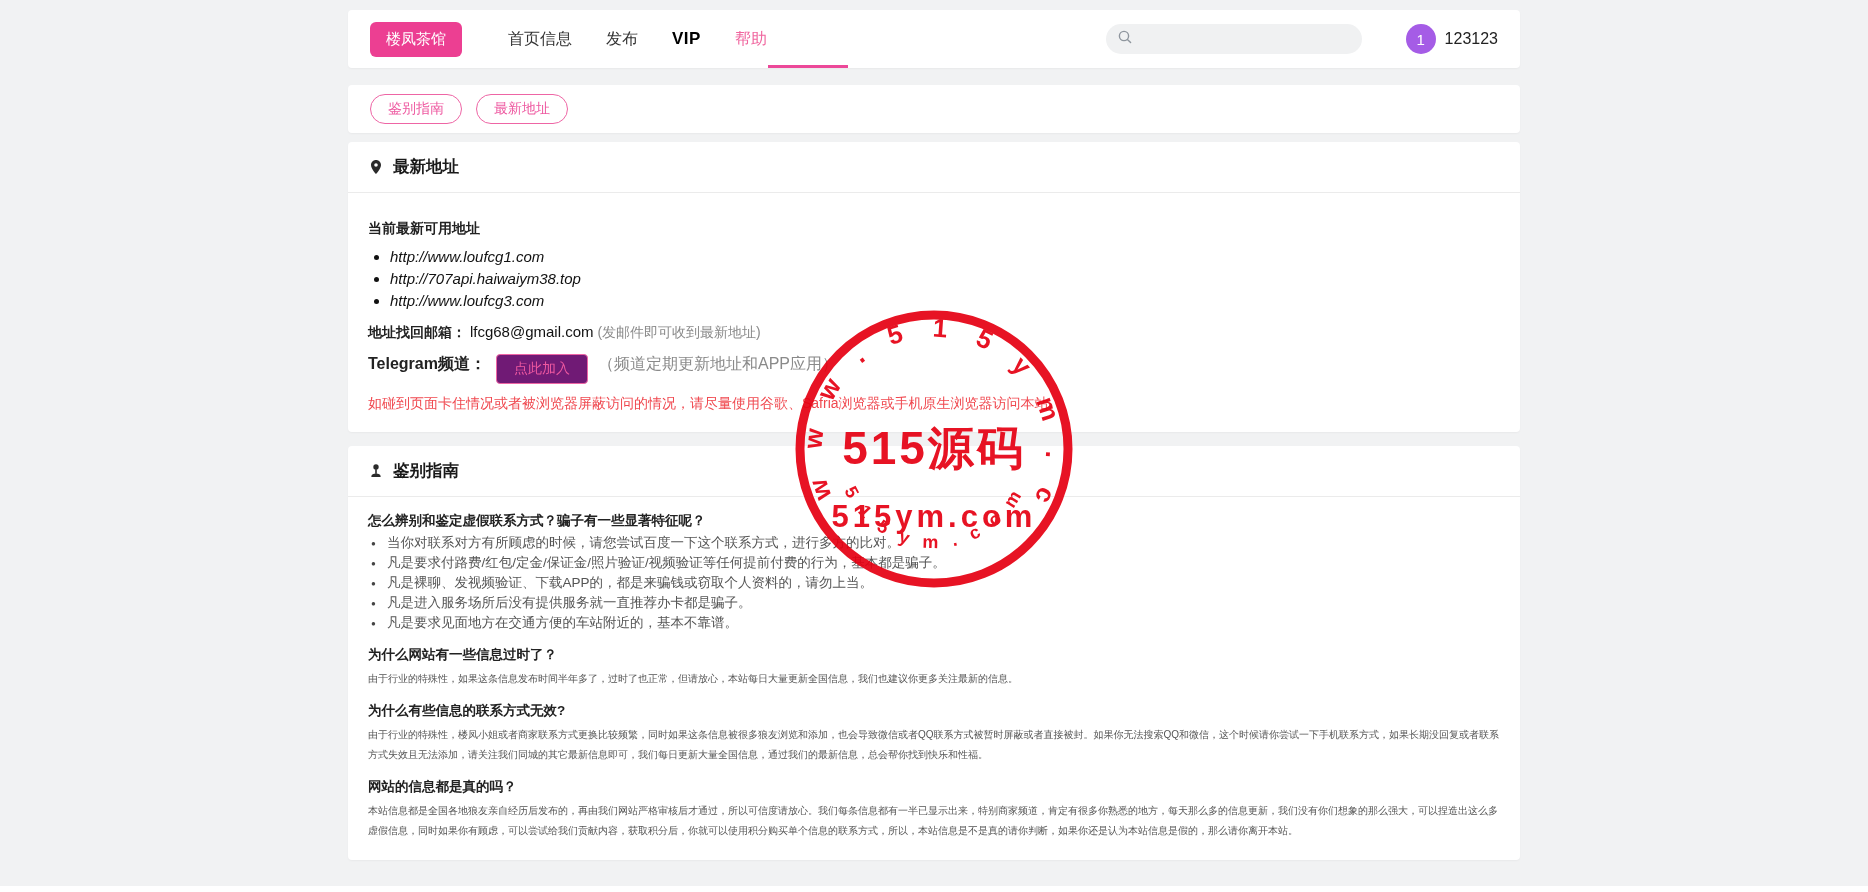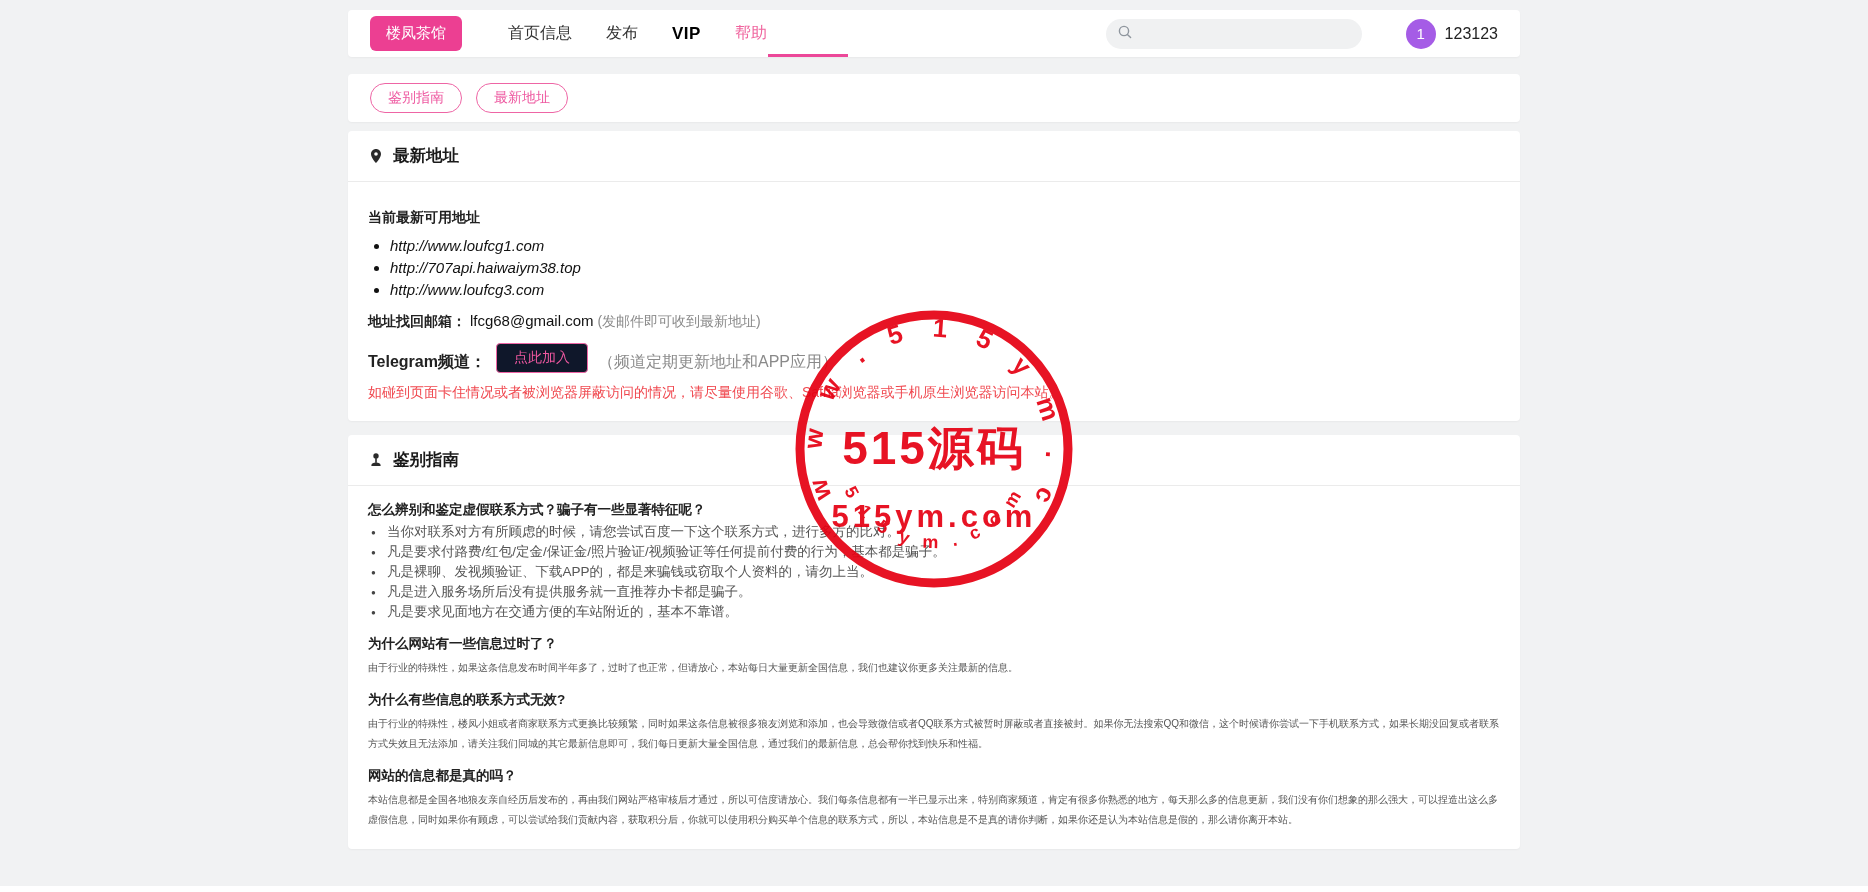--- a/index.html
+++ b/index.html
@@ -13,21 +13,21 @@
   }
   .page { width:1172px; margin:0 auto; padding-top:10px; }
   .card {
     background:#fff;
     border-radius:4px;
     box-shadow:0 1px 2px rgba(0,0,0,0.04);
   }
 
   
   .header {
-    height:47px;
+    height:58px;
     display:flex;
     align-items:center;
     padding:0 22px;
     position:relative;
   }
   .brand-btn {
     background:#ec3f92;
     color:#fff;
     font-size:15px;
     border:none;
@@ -123,25 +123,25 @@
     font-size:15px;
     color:#111;
     line-height:19px;
     margin:3px 0;
     font-style:italic;
   }
   .inline-line { margin-top:13px; font-size:14px; }
   .b-label { font-weight:bold; color:#222; }
   .email-val { font-size:15px; color:#111; }
   .gray-note { color:#8a8a8a; }
-  .tg-line { display:flex; align-items:flex-end; gap:10px; margin-top:12px; }
+  .tg-line { display:flex; align-items:flex-start; gap:10px; margin-top:12px; }
   .join-btn {
     border:1px solid #ee65a5;
     color:#ee58a0;
-    background:#0f172a;
+    background:#701a75;
     border-radius:4px;
     padding:5px 17px;
     font-size:14px;
     cursor:pointer;
   }
   .warning { color:#f0484f; font-size:14px; margin-top:11px; }
 
   .q { font-size:13.5px; font-weight:bold; color:#222; margin-top:13px; margin-bottom:5px; }
   .q.first { margin-top:0; margin-bottom:3px; }
   ul.points { list-style:none; margin:2px 0 2px 2px; }

